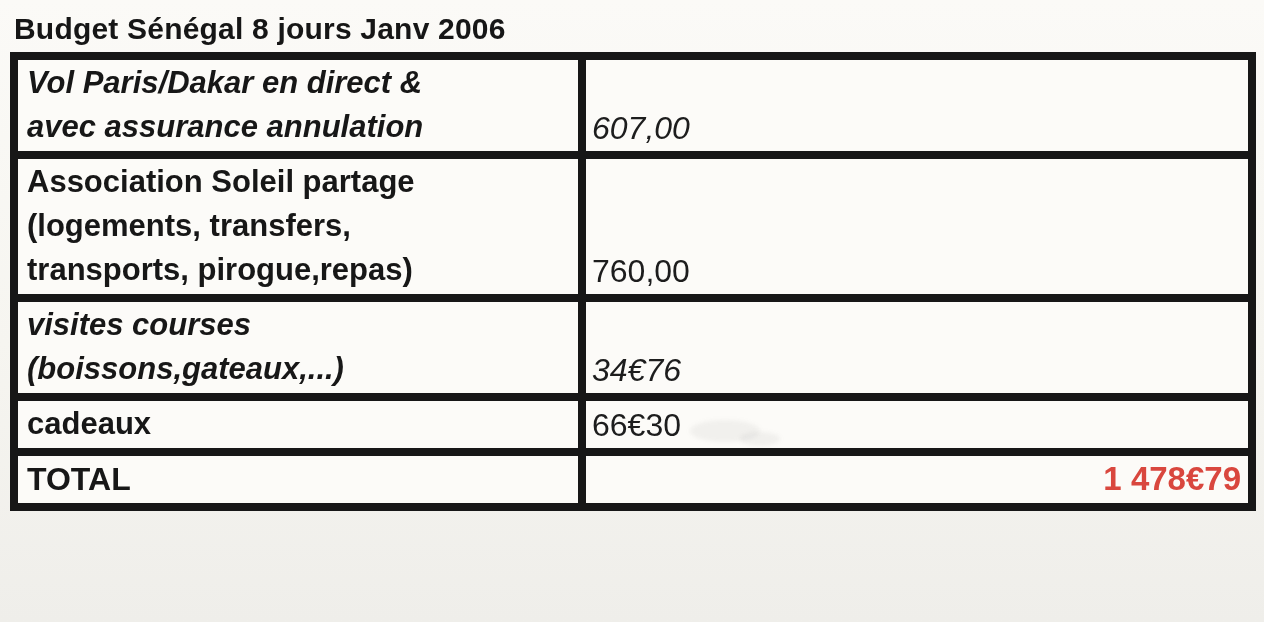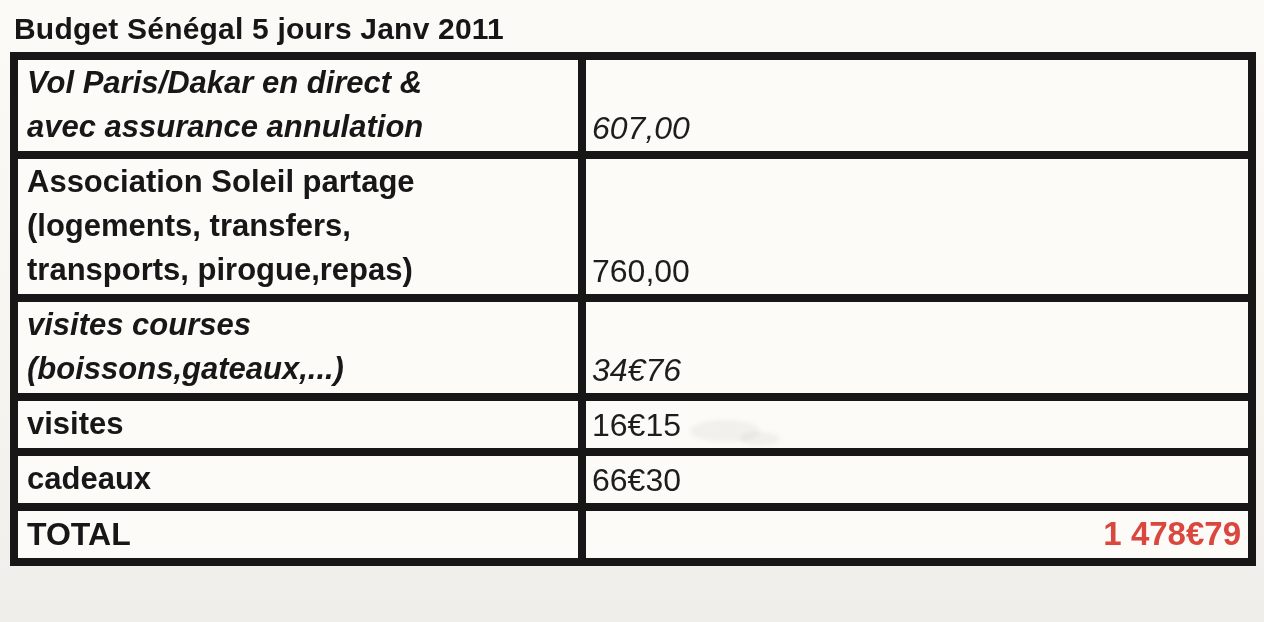--- a/index.html
+++ b/index.html
@@ -79,21 +79,21 @@
     filter: blur(2px);
   }
   .smudge-1 { left: 690px; top: 420px; width: 70px; height: 22px; }
   .smudge-2 { left: 740px; top: 432px; width: 40px; height: 14px; }
 </style>
 </head>
 <body>
 
 <div class="page">
 
-  <h1 class="title">Budget Sénégal 5 jours Janv 2011</h1>
+  <h1 class="title">Budget Sénégal 8 jours Janv 2006</h1>
 
   <table class="budget-table">
     <tbody>
 
       <tr class="row-tall-2">
         <td class="label-cell">Vol Paris/Dakar en direct &amp;
 avec assurance annulation</td>
         <td class="value-cell">607,00</td>
       </tr>
 
@@ -104,24 +104,20 @@
         <td class="value-cell">760,00</td>
       </tr>
 
       <tr class="row-tall-2">
         <td class="label-cell">visites courses
 (boissons,gateaux,...)</td>
         <td class="value-cell">34€76</td>
       </tr>
 
 
-      <tr class="row-single">
-        <td class="label-cell">visites</td>
-        <td class="value-cell">16€15</td>
-      </tr>
 
       <tr class="row-single">
         <td class="label-cell">cadeaux</td>
         <td class="value-cell">66€30</td>
       </tr>
 
       <tr class="row-total">
         <td class="label-cell">TOTAL</td>
         <td class="value-cell total-value-cell">1 478€79</td>
       </tr>

